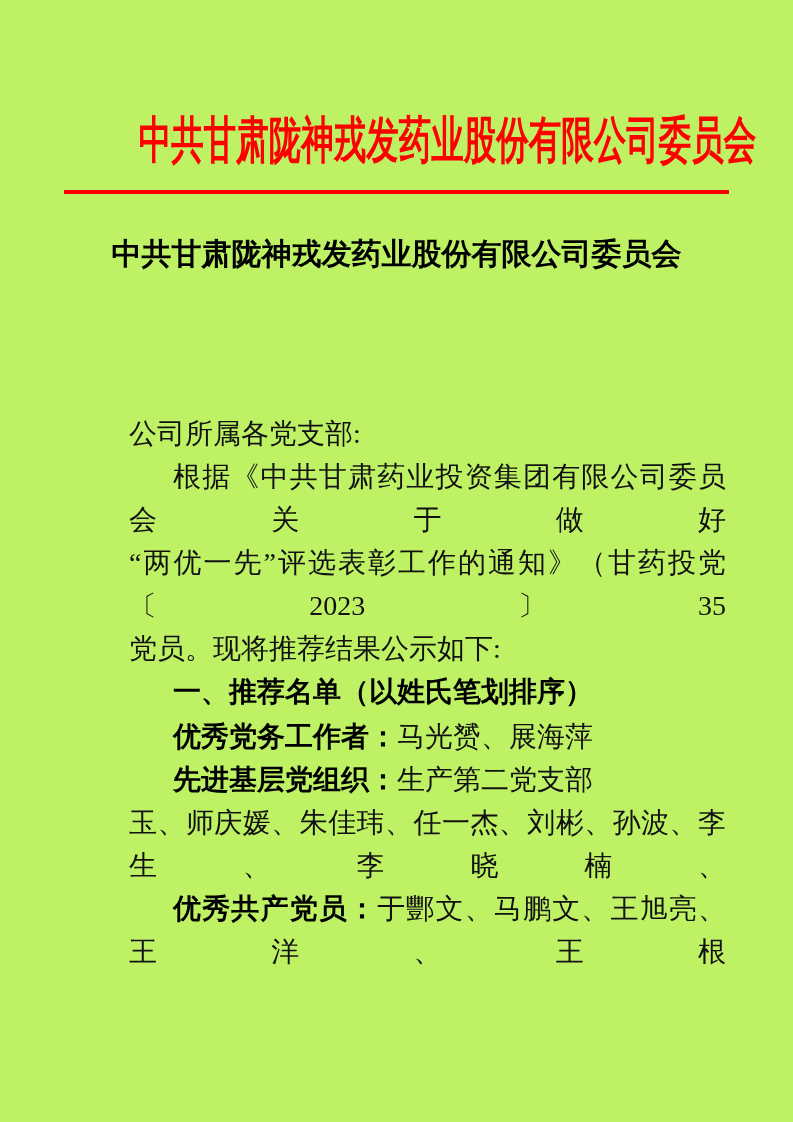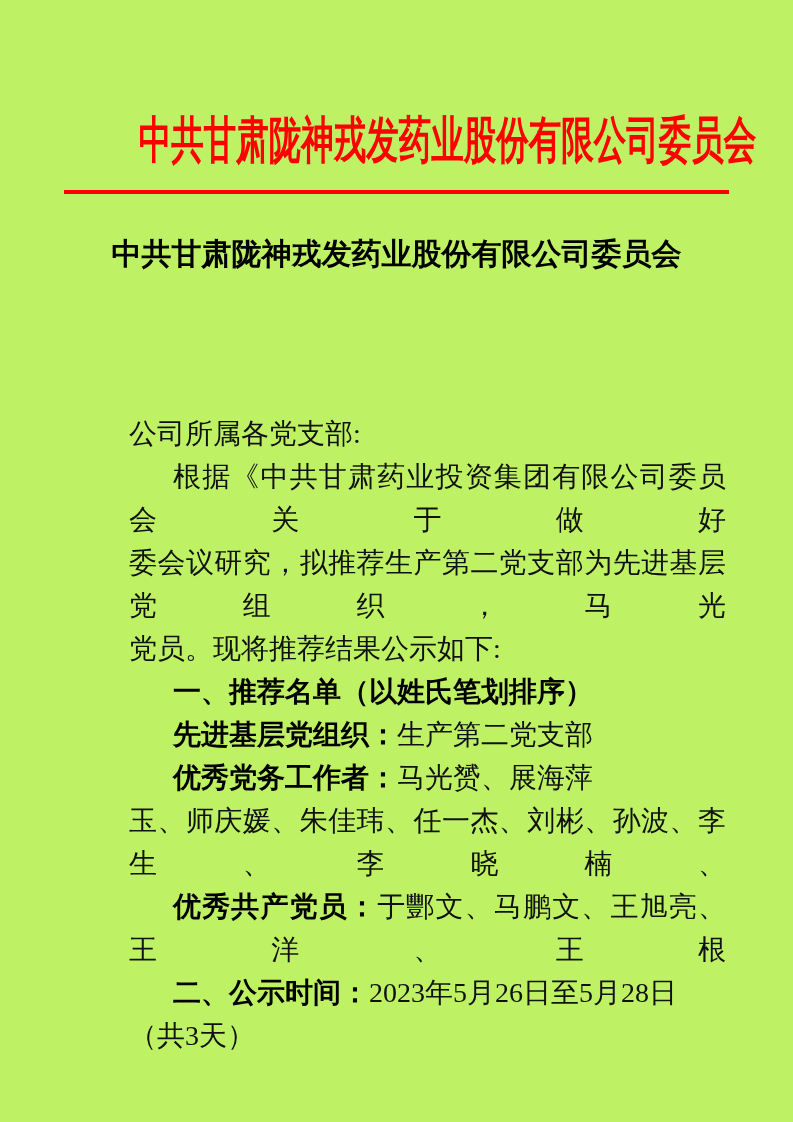--- a/index.html
+++ b/index.html
@@ -21,42 +21,41 @@
     position:absolute; top:233px; left:0; width:100%;
     text-align:center; font-weight:bold; font-size:30px; line-height:42px;
   }
   .body-block {
     position:absolute; top:412px; left:105px; width:597px;
     font-size:28px; line-height:43px; color:#111111;margin-left:24px;
   }
   .line { min-height:43px; }
   .line.indent { text-indent:44px; }
   .line.fill { text-align:justify; text-align-last:justify;font-family:Liberation Serif, serif; }
-  .hlabel { font-family:Liberation Sans, sans-serif; font-weight:bold; color:#000; }
+  .hlabel { font-family:Liberation Mono, monospace; font-weight:bold; color:#000; }
   .klabel { font-weight:bold; color:#000; }
 </style>
 </head>
 <body>
 
 <div class="page">
 
   <div class="masthead">中共甘肃陇神戎发药业股份有限公司委员会</div>
 
   <div class="red-rule"></div>
 
   <div class="doc-title">
     <div>中共甘肃陇神戎发药业股份有限公司委员会</div>
   </div>
 
   <div class="body-block">
     <div class="line"><span>公司所属各党支部:</span></div>
     <div class="line indent fill"><span>根据《中共甘肃药业投资集团有限公司委员会关于做好</span></div>
-    <div class="line fill"><span>委会议研究，拟推荐生产第二党支部为先进基层党组织，马光</span></div>
+    <div class="line fill"><span>“两优一先”评选表彰工作的通知》（甘药投党〔2023〕35</span></div>
     <div class="line"><span>党员。现将推荐结果公示如下:</span></div>
     <div class="line indent"><span class="hlabel">一、推荐名单（以姓氏笔划排序）</span></div>
+    <div class="line indent"><span class="klabel">优秀党务工作者：</span><span>马光赟、展海萍</span></div>
     <div class="line indent"><span class="klabel">先进基层党组织：</span><span>生产第二党支部</span></div>
-    <div class="line indent"><span class="klabel">优秀党务工作者：</span><span>马光赟、展海萍</span></div>
     <div class="line fill"><span>玉、师庆媛、朱佳玮、任一杰、刘彬、孙波、李生、李晓楠、</span></div>
     <div class="line indent fill"><span class="klabel">优秀共产党员：</span><span>于酆文、马鹏文、王旭亮、王洋、王根</span></div>
-    <div class="line indent"><span class="hlabel">二、公示时间：</span><span>2023年5月26日至5月28日（共3天）</span></div>
   </div>
 
 </div>
 
 </body></html>

